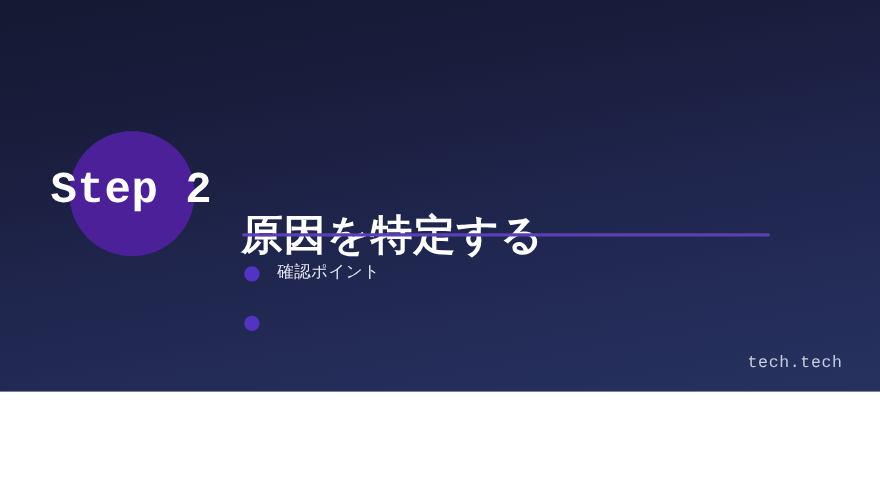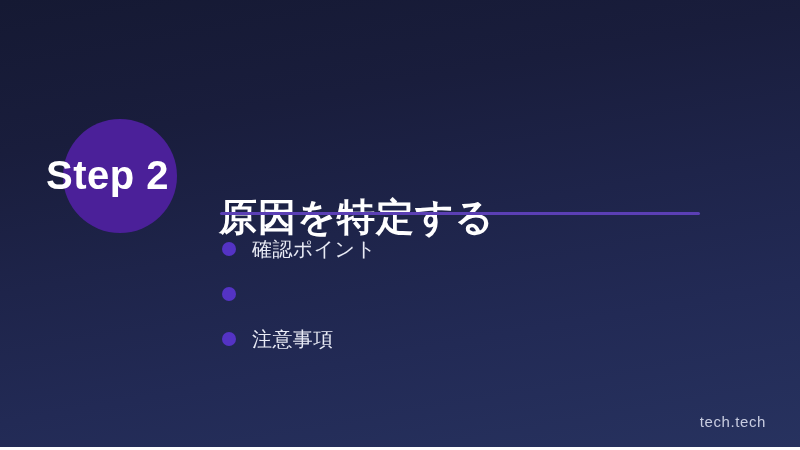--- a/index.html
+++ b/index.html
@@ -9,23 +9,24 @@
   body {
     width: 800px;
     height: 450px;
     overflow: hidden;
     font-family: "Liberation Sans", "DejaVu Sans", sans-serif;
   }
 
   #slide {
     position: relative;
     width: 800px;
-    height: 447px;
+    height: 356px;
     background: linear-gradient(170deg, #151933 0%, #191d3c 26%, #1e244a 50%, #222a55 72%, #27325f 100%);
     overflow: hidden;
+    font-family: Liberation Mono, monospace;
   }
 
   
   #step-circle {
     position: absolute;
     left: 63px;
     top: 119px;
     width: 114px;
     height: 114px;
     border-radius: 50%;
@@ -85,21 +86,21 @@
   }
   .bullet-dot {
     width: 14px;
     height: 14px;
     border-radius: 50%;
     background: #5433c4;
     flex: 0 0 auto;
   }
   .bullet-text {
     margin-left: 16px;
-    font-size: 20px;
+    font-size: 15px;
     color: #e9ebf5;
     line-height: 20px;
     letter-spacing: 0.4px;
     white-space: nowrap;
   }
 
   
   #footer-watermark {
     position: absolute;
     right: 34px;
@@ -127,22 +128,18 @@
 
     <div class="bullet-row">
       <span class="bullet-dot"></span>
       <span class="bullet-text">確認ポイント</span>
     </div>
 
     <div class="bullet-row">
       <span class="bullet-dot"></span>
     </div>
 
-    <div class="bullet-row">
-      <span class="bullet-dot"></span>
-      <span class="bullet-text">注意事項</span>
-    </div>
 
   </div>
 
   <div id="footer-watermark">tech.tech</div>
 
 </div>
 
 </body></html>

